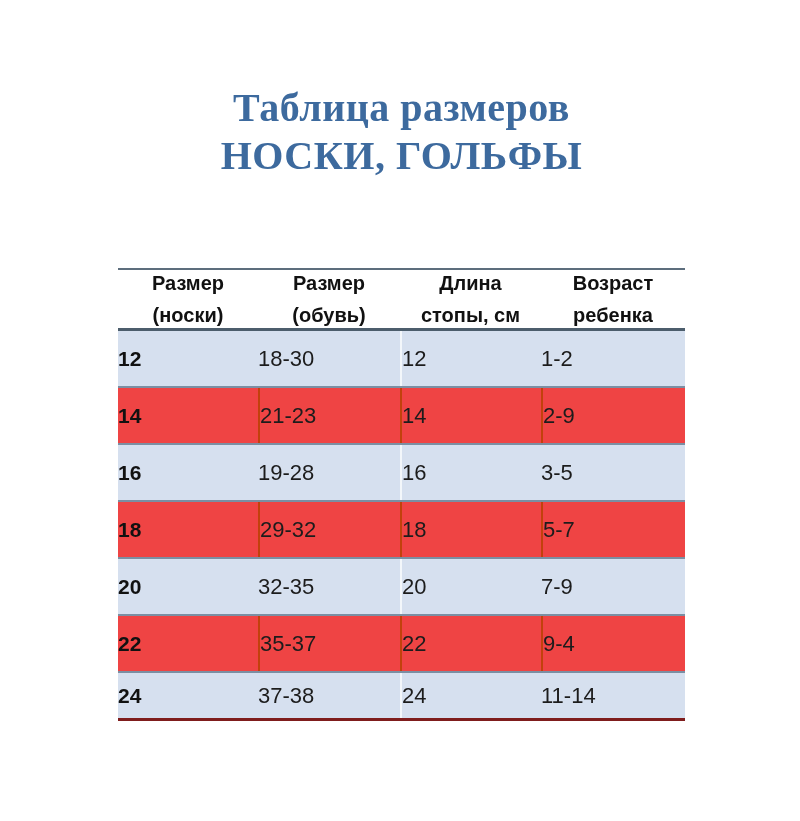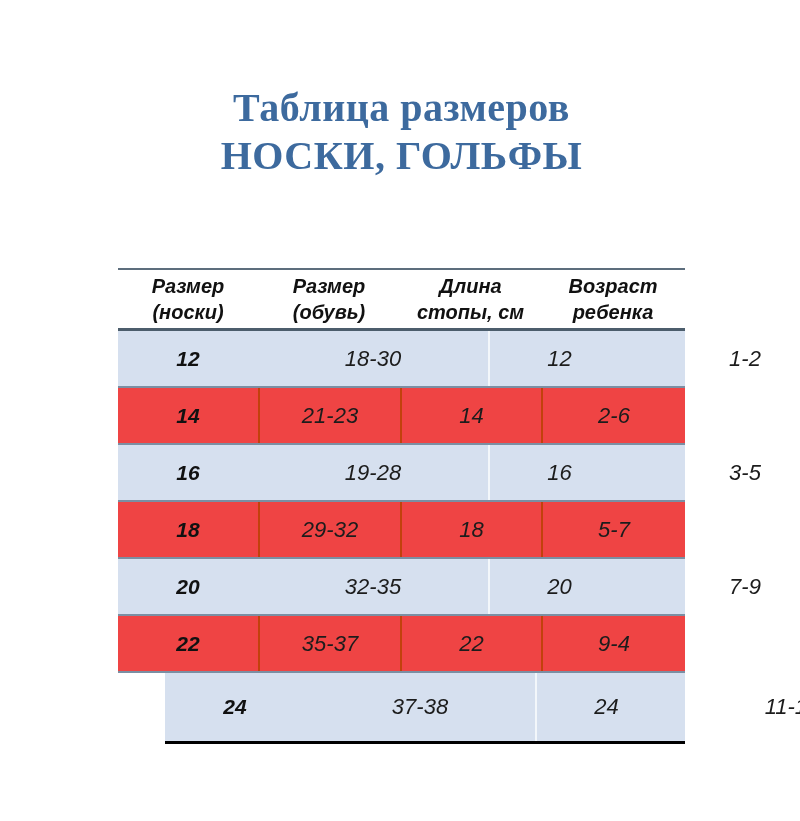--- a/index.html
+++ b/index.html
@@ -39,35 +39,33 @@
   .header-row {
     height: 61px;
     border-bottom: 3px solid #4c5d6c;
     background: #ffffff;
   }
   .data-row {
     height: 57px;
     border-bottom: 2px solid #7b8fa3;
   }
   .data-row.row-last {
-    height: 71px;
-    border-bottom: 3px solid #000000;
-    margin-left: 47px;
+    height: 48px;
+    border-bottom: 3px solid #7f1d1d;
   }
-  .data-row.row-shaded { background: #d6e0ef; gap: 44px; }
+  .data-row.row-shaded { background: #d6e0ef; }
   .data-row.row-plain  { background: #ef4444; }
   .t-cell {
     display: flex;
     align-items: center;
-    justify-content: center;
+    justify-content: space-between;
     box-sizing: border-box;
     font-size: 22px;
     color: #1c1c1c;
     overflow: hidden;
-    font-style: italic;
   }
   .header-cell {
     flex-direction: column;
     font-weight: bold;
     font-size: 20px;
     line-height: 26px;
     color: #111111;
   }
   .col-first {
     font-weight: bold;
@@ -116,21 +114,21 @@
     <div class="t-cell col-first">12</div>
     <div class="t-cell">18-30</div>
     <div class="t-cell">12</div>
     <div class="t-cell">1-2</div>
   </div>
 
   <div class="t-row data-row row-plain">
     <div class="t-cell col-first">14</div>
     <div class="t-cell">21-23</div>
     <div class="t-cell">14</div>
-    <div class="t-cell">2-6</div>
+    <div class="t-cell">2-9</div>
   </div>
 
   <div class="t-row data-row row-shaded">
     <div class="t-cell col-first">16</div>
     <div class="t-cell">19-28</div>
     <div class="t-cell">16</div>
     <div class="t-cell">3-5</div>
   </div>
 
   <div class="t-row data-row row-plain">

